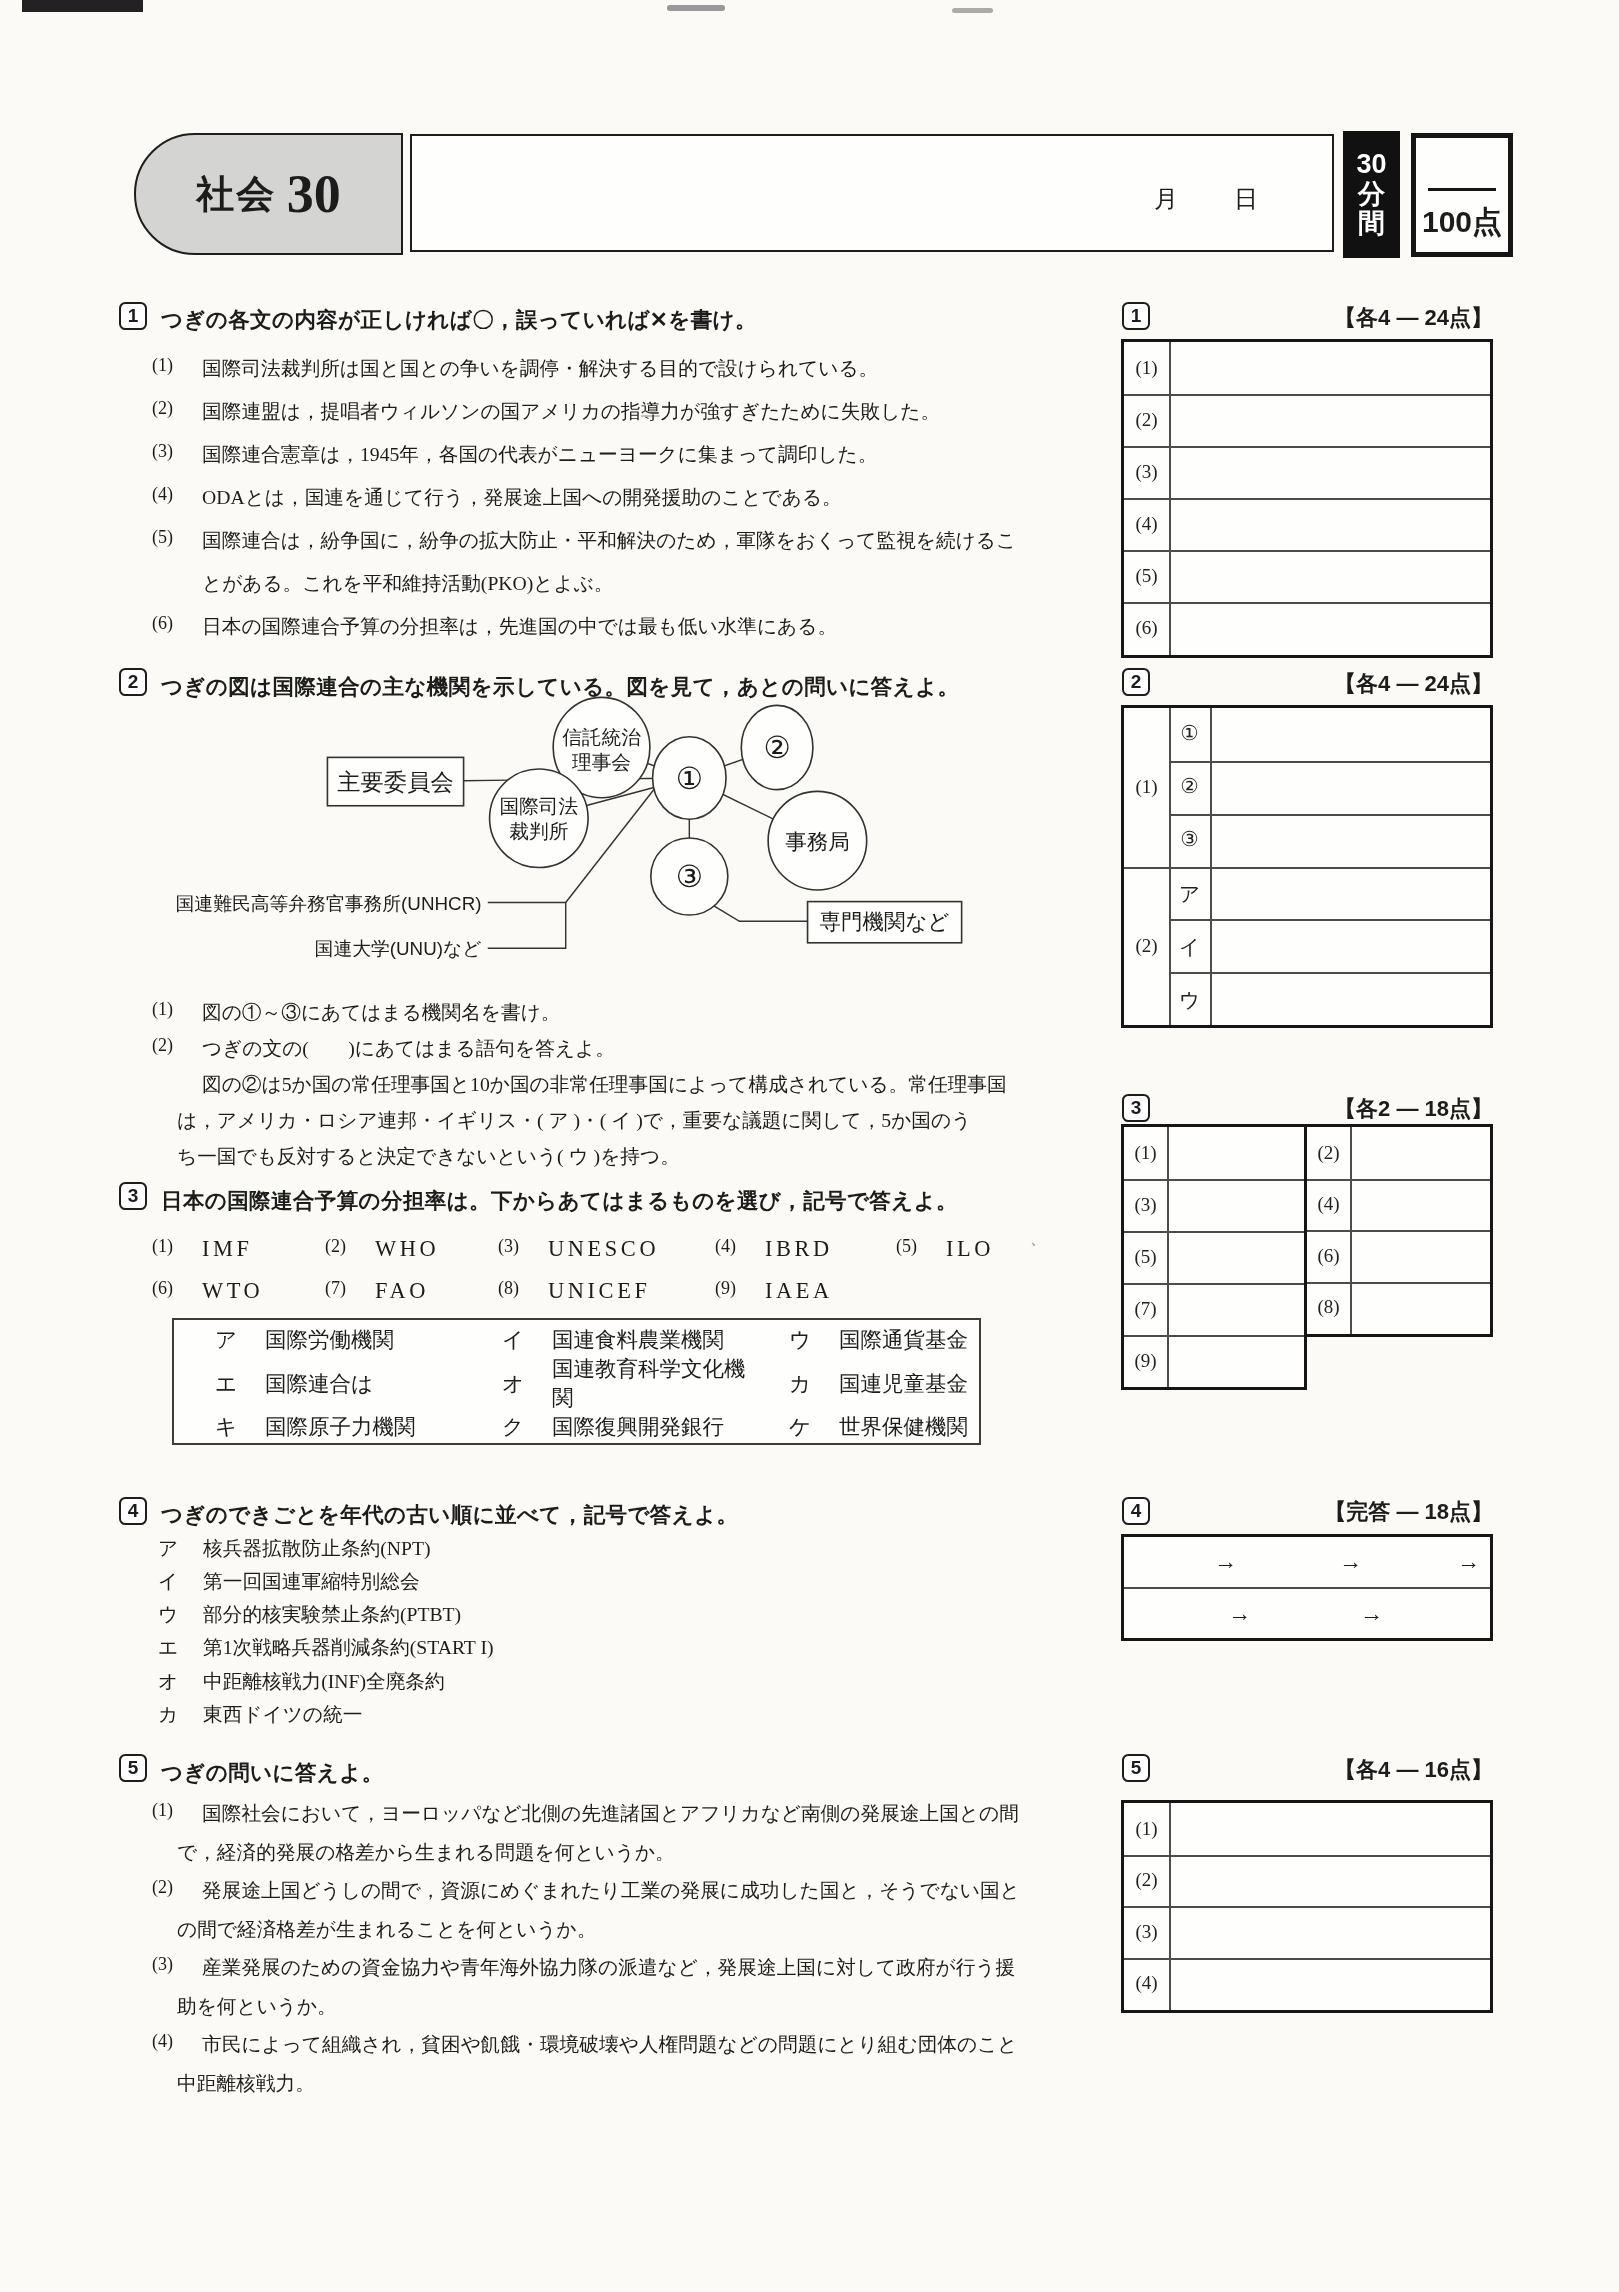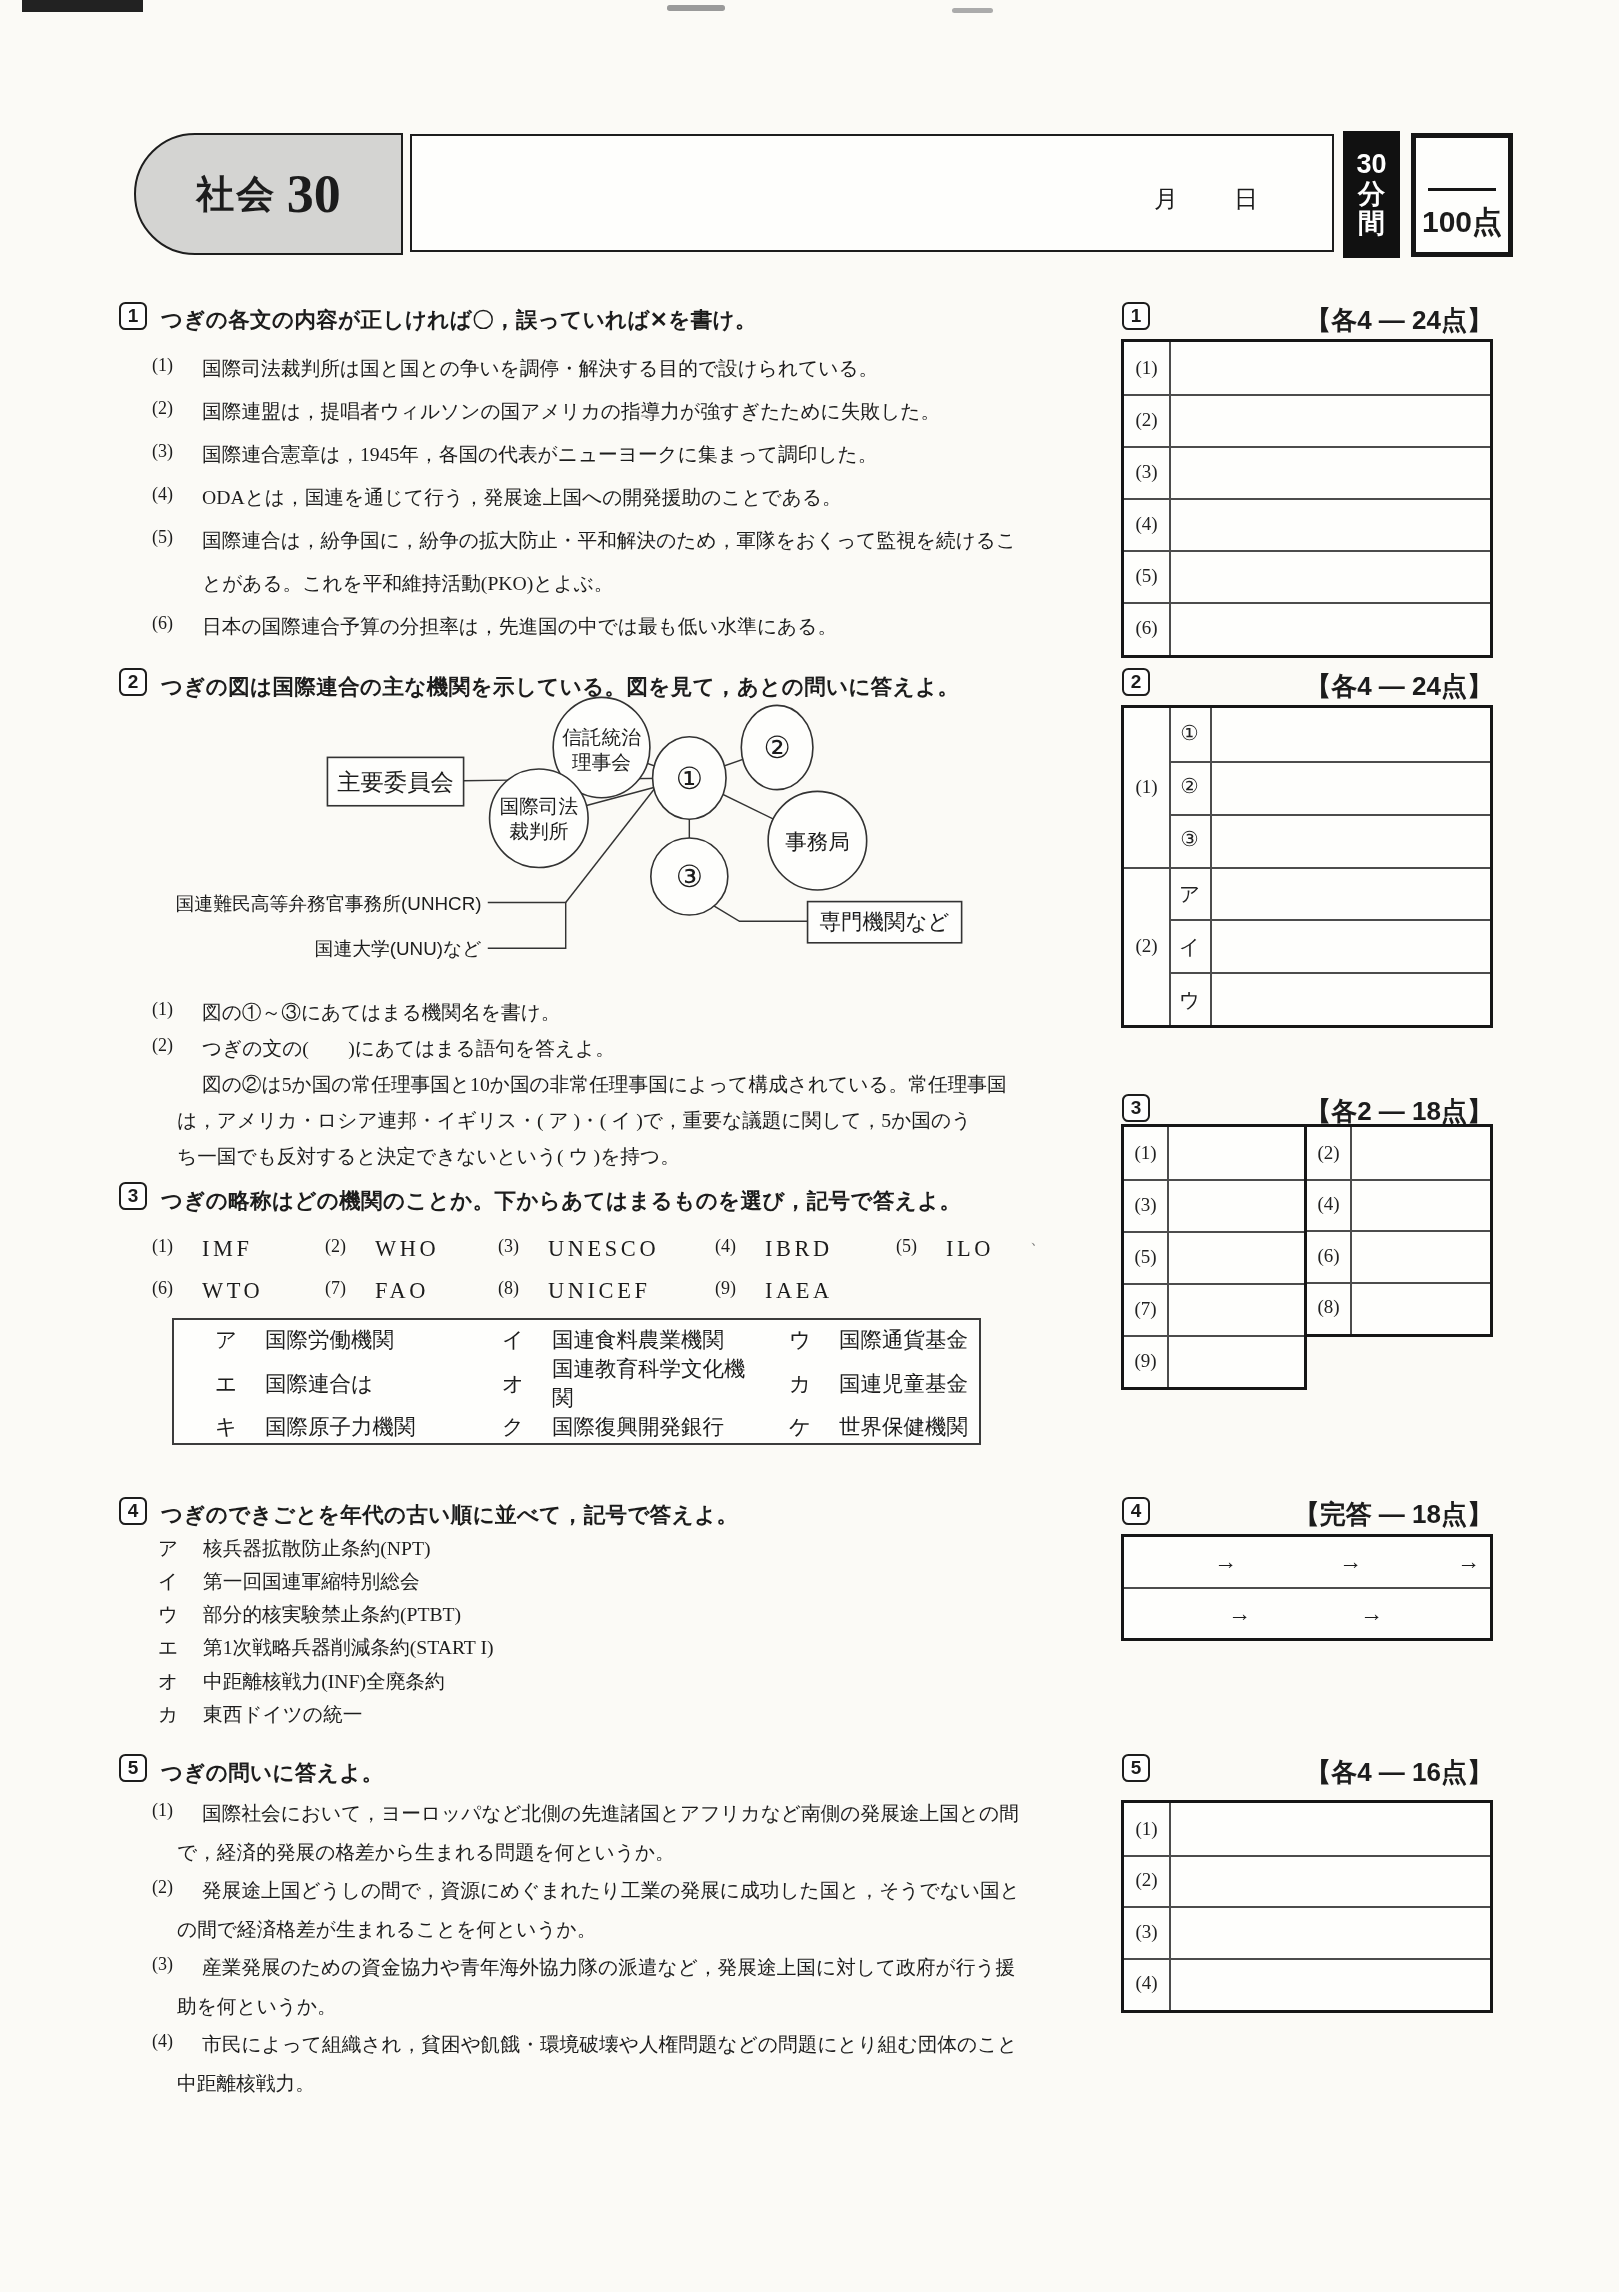--- a/index.html
+++ b/index.html
@@ -32,21 +32,21 @@
   .opt{display:flex;align-items:center;font-family:"Liberation Sans",sans-serif;font-size:21.5px;}
   .opt .letter{margin-left:41px;width:50px;flex:none;}
   .opt.c1{width:287px;}.opt.c2{width:287px;}.opt.c3{width:228px;}
   
   .t-outer{border:3.6px solid #161616;background:#fefefc;box-sizing:border-box;}
   .hline{position:absolute;left:0;right:0;height:1.8px;background:#4c4c4c;}
   .hline.part{left:45px;}
   .vline{position:absolute;top:0;bottom:0;width:1.8px;background:#4c4c4c;}
   .tlab{position:absolute;font-size:19px;color:#222;text-align:center;}
   .sublab{position:absolute;font-size:20.6px;color:#222;text-align:center;font-family:"Liberation Serif",serif;}
-  .score{position:absolute;right:126px;font-family:"Liberation Sans",sans-serif;font-size:26px;font-weight:bold;white-space:nowrap;}
+  .score{position:absolute;right:126px;font-family:"Liberation Sans",sans-serif;font-size:22px;font-weight:bold;white-space:nowrap;}
   .arrow{position:absolute;font-size:23px;font-family:"Liberation Sans",sans-serif;}
   
   .mark{position:absolute;}
   svg text{font-family:"Liberation Sans",sans-serif;}
 </style>
 </head>
 <body>
 
 <div class="mark" style="left:22.4px;top:0;width:121px;height:11.6px;background:#222;"></div>
 <div class="mark" style="left:667px;top:4.5px;width:58px;height:6.3px;background:#9a9a9a;border-radius:2.7px;"></div>
@@ -145,21 +145,21 @@
   </div>
 <div class="abs item" style="left:152px;top:1035px;">
     <span class="lbl">(2)</span>
     <span>つぎの文の(　　)にあてはまる語句を答えよ。</span>
   </div>
 <div class="abs cont" style="left:202px;top:1071px;">図の②は5か国の常任理事国と10か国の非常任理事国によって構成されている。常任理事国</div>
 <div class="abs cont" style="left:177px;top:1107px;">は，アメリカ・ロシア連邦・イギリス・( ア )・( イ )で，重要な議題に関して，5か国のう</div>
 <div class="abs cont" style="left:177px;top:1143px;">ち一国でも反対すると決定できないという( ウ )を持つ。</div>
 
 <div class="abs q-marker" style="left:119px;top:1182px;">3</div>
-<div class="abs q-title" style="left:161px;top:1186px;">つぎの略称はどの機関のことか。下からあてはまるものを選び，記号で答えよ。</div>
+<div class="abs q-title" style="left:161px;top:1186px;">日本の国際連合予算の分担率は。下からあてはまるものを選び，記号で答えよ。</div>
 
 <div class="abs item" style="left:152px;top:1236px;">
     <span class="lbl">(1)</span>
     <span class="abbr">IMF</span>
   </div>
 <div class="abs item" style="left:325px;top:1236px;">
     <span class="lbl">(2)</span>
     <span class="abbr">WHO</span>
   </div>
 <div class="abs item" style="left:498px;top:1236px;">

